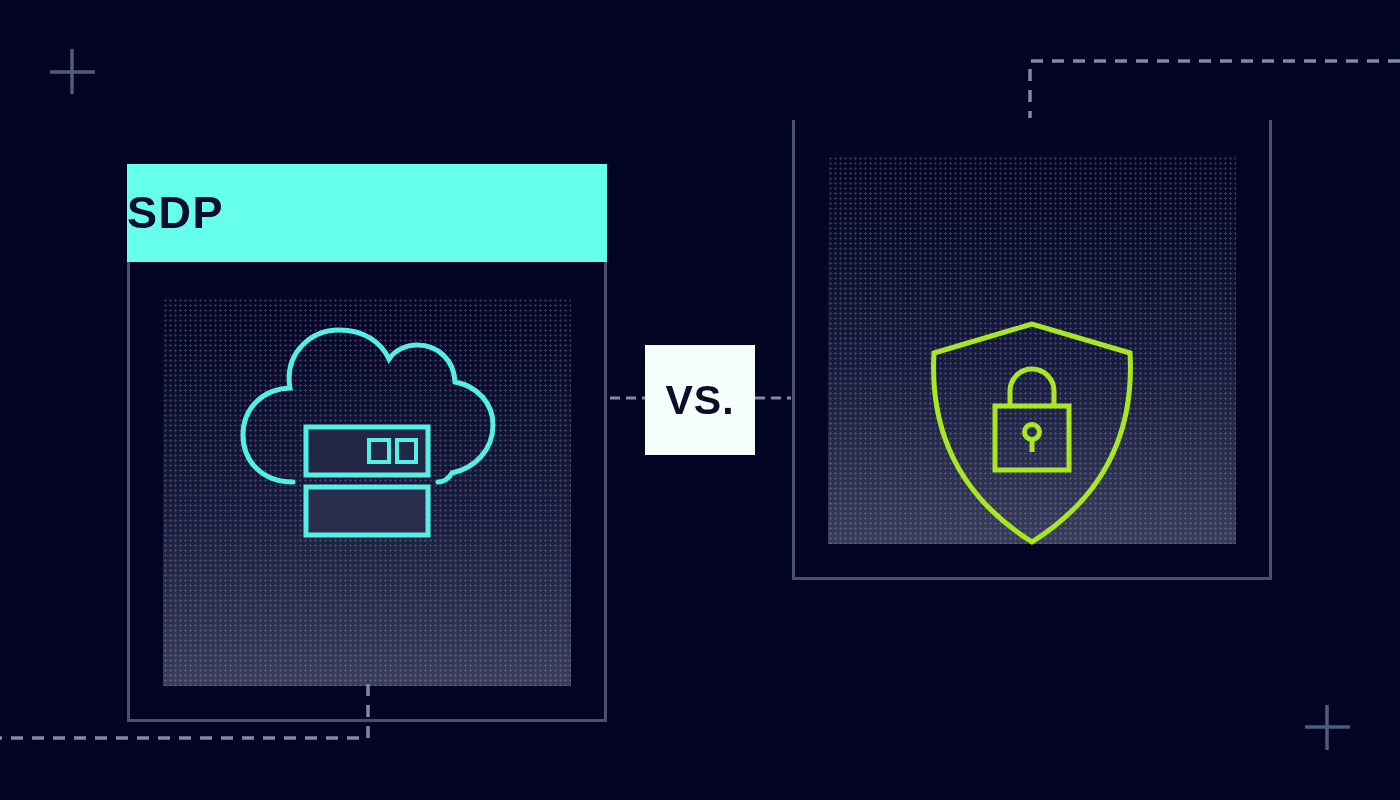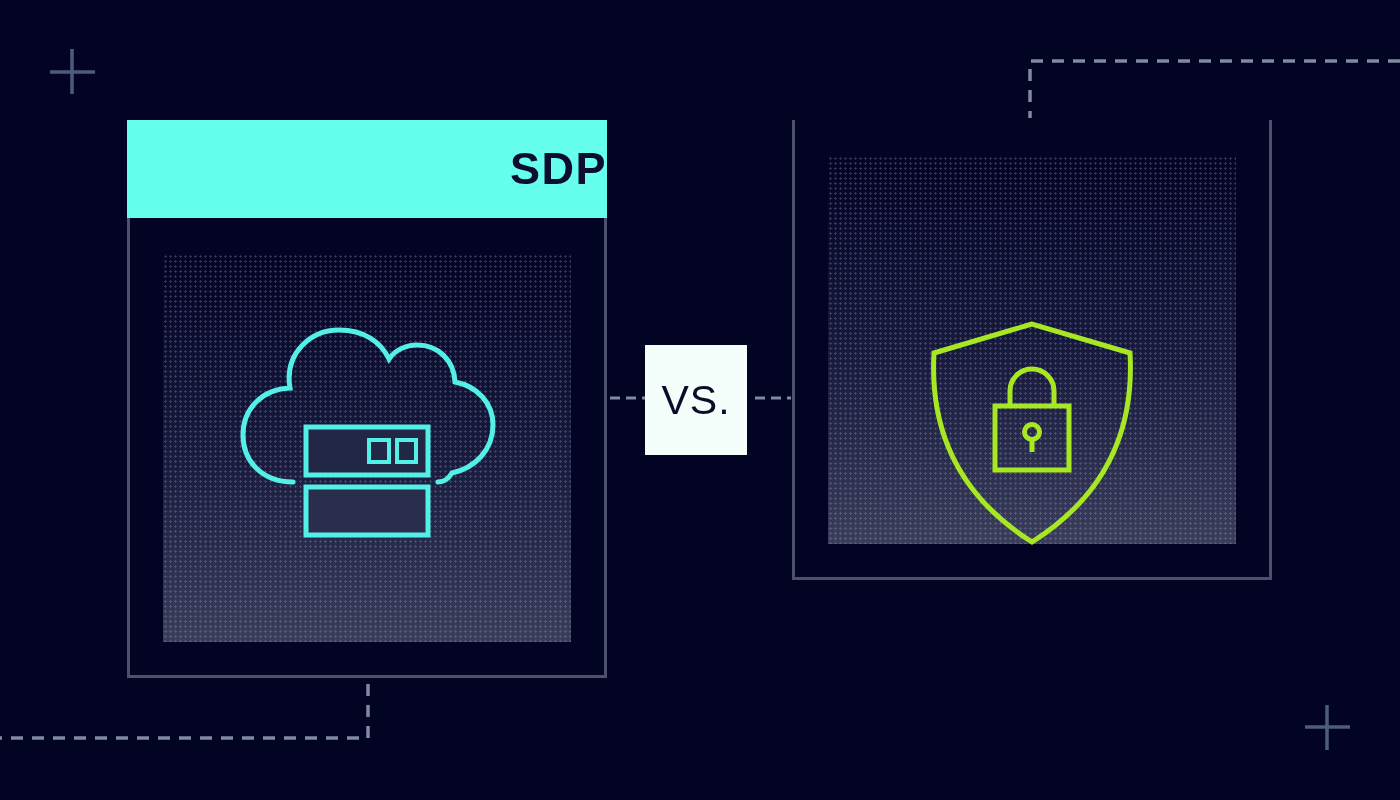--- a/index.html
+++ b/index.html
@@ -6,39 +6,39 @@
   .stage{
     position:relative;width:1400px;height:800px;overflow:hidden;
     background:#030324;
     font-family:"Liberation Sans",sans-serif;
   }
   
   .card{position:absolute;top:120px;width:480px;height:558px;}
   .card-sdp{left:127px;}
   .card-vpn{left:792px;}
   .card-header{
-    height:98px;display:flex;align-items:center;justify-content:flex-end;
-    font-size:45px;font-weight:700;letter-spacing:1.5px;color:#0d0d2e;
+    height:98px;display:flex;align-items:center;justify-content:flex-start;
+    font-size:45px;font-weight:700;letter-spacing:1.5px;color:#0d0d2e;margin-top:44px;
   }
   .card-body{
     position:relative;height:460px;box-sizing:border-box;
     border:3px solid #4b506b;border-top:none;background:#030324;
   }
   .panel{
     position:absolute;left:33px;right:33px;top:36px;bottom:33px;
     background-image:
       radial-gradient(rgba(165,175,215,0.26) 1px, transparent 1.4px),
       linear-gradient(180deg, rgba(20,22,52,0) 0%, #191c3e 55%, #3a3e5a 100%);
     background-size:5px 5px, 100% 100%;
   }
   
   .vs-box{
-    position:absolute;left:645px;top:345px;width:102px;height:110px;
+    position:absolute;left:645px;top:345px;width:110px;height:110px;
     background:#f4fffc;display:flex;align-items:center;justify-content:center;
-    font-size:41px;font-weight:400;letter-spacing:1px;color:#0b0b2a;z-index:4;
+    font-size:41px;font-weight:700;letter-spacing:1px;color:#0b0b2a;z-index:4;
   }
   
   .overlay{position:absolute;left:0;top:0;z-index:5;pointer-events:none;}
 </style>
 </head>
 <body>
 
 <div class="stage">
 
   <div class="card card-sdp">

